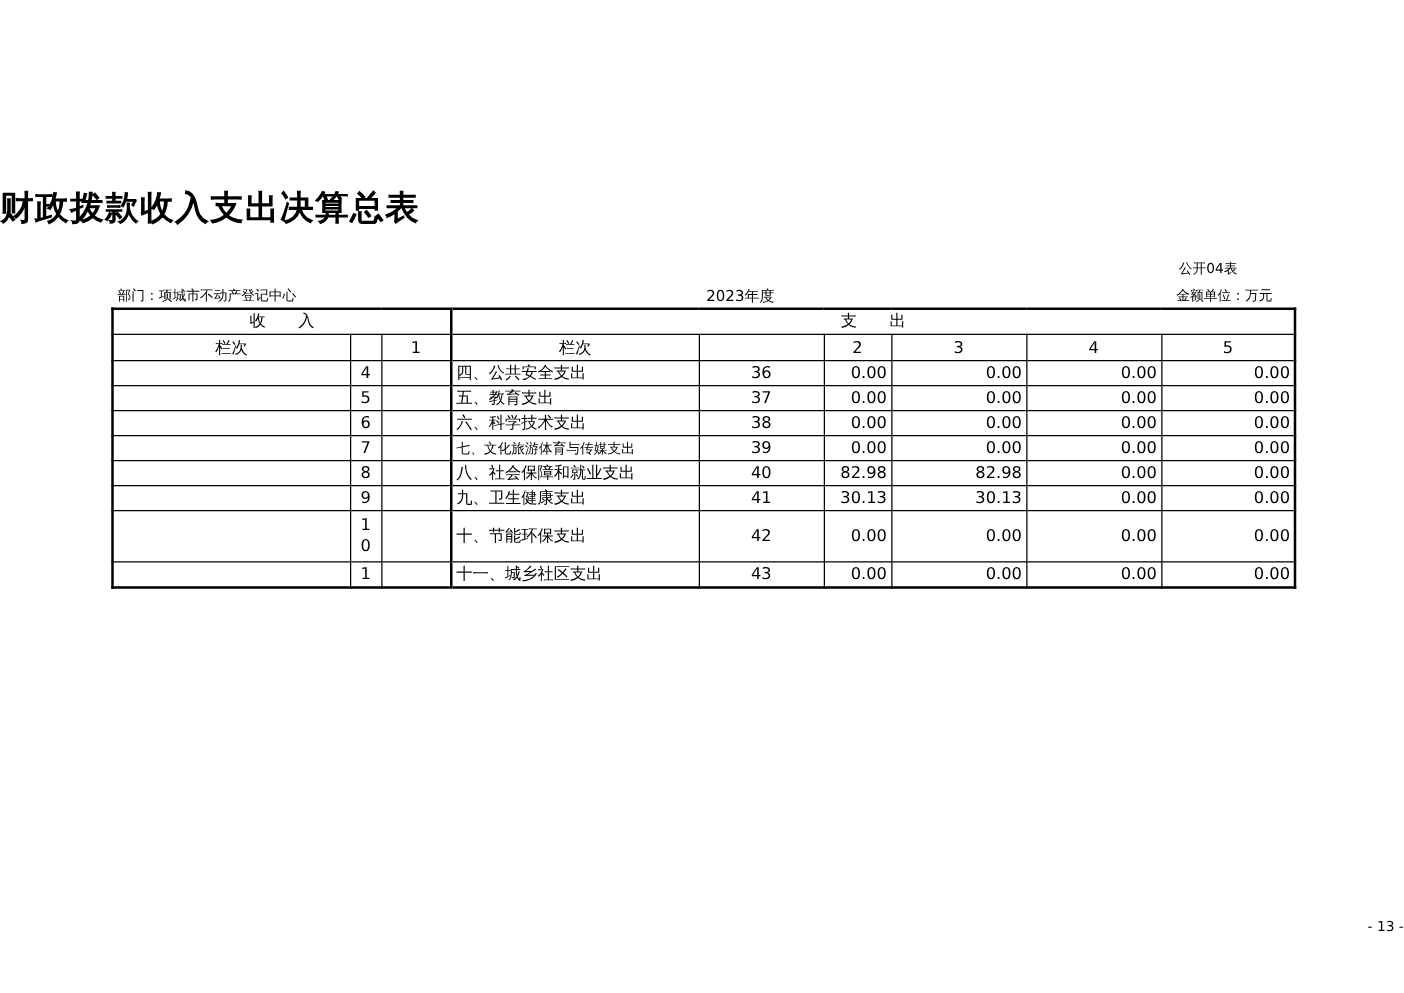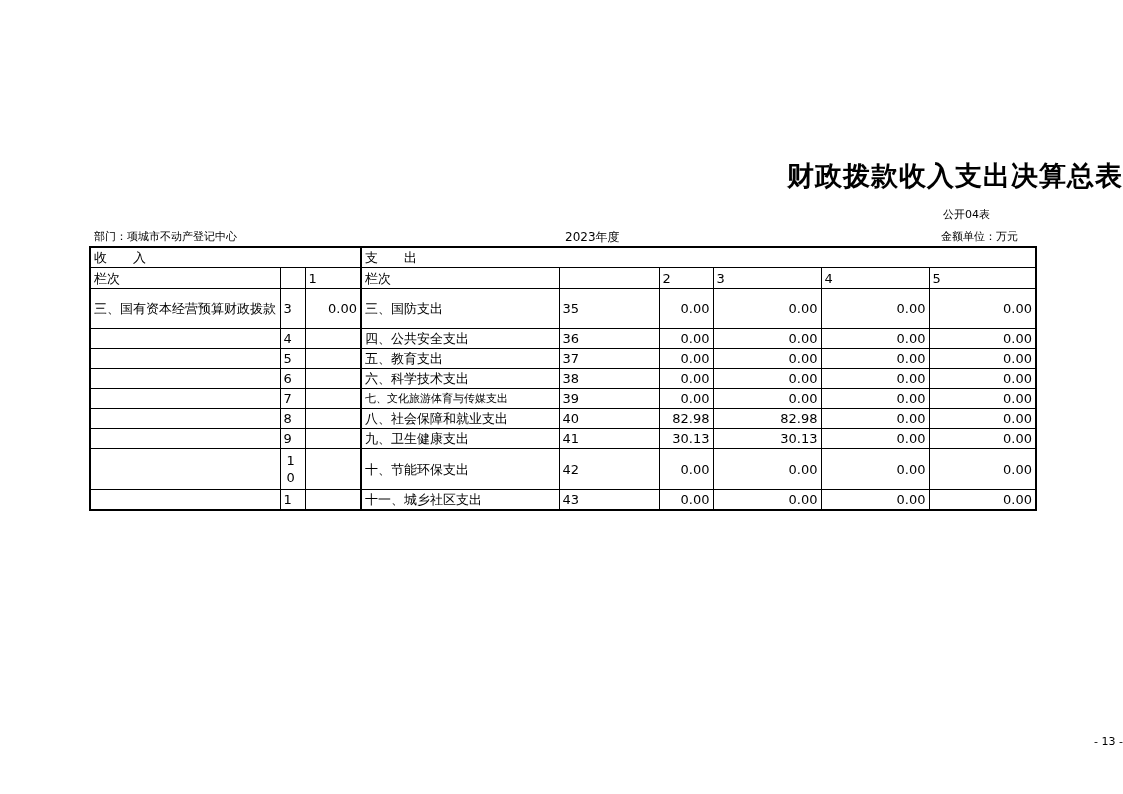--- a/index.html
+++ b/index.html
@@ -1,25 +1,25 @@
 <!DOCTYPE html>
 <html><head>
 <meta charset="utf-8">
 <style>
   html,body{margin:0;padding:0;background:#fff;}
   body{width:1123px;height:794px;position:relative;font-family:"DejaVu Sans","Liberation Sans",sans-serif;color:#000;overflow:hidden;}
-  .title{position:absolute;left:0;width:1123px;top:158px;text-align:right;font-size:27px;font-weight:bold;letter-spacing:1px;font-family:"DejaVu Serif","Liberation Serif",serif;}
+  .title{position:absolute;left:0;width:1123px;top:148px;text-align:left;font-size:27px;font-weight:bold;letter-spacing:1px;font-family:"DejaVu Serif","Liberation Serif",serif;}
   .code{position:absolute;right:133px;top:207px;font-size:11px;}
   .dept{position:absolute;left:94px;top:229px;font-size:11px;}
   .year{position:absolute;left:565px;top:229px;font-size:12px;}
   .unit{position:absolute;right:105px;top:229px;font-size:11px;}
   table.main{position:absolute;left:89px;top:246px;width:946px;border-collapse:collapse;table-layout:fixed;font-size:13px;}
   table.main td{border:1px solid #000;padding:0 3px;line-height:17px;}
   table.main{border:2px solid #000;}
-  .c{}
+  .c{text-align:center;}
   .r{text-align:right;}
   .l{text-align:left;}
   .thick-r{border-right:2px solid #000 !important;}
   .hdr td{height:57px;}
   .sec td{height:19px;}
   .lan td{height:20px;margin-top:33px;}
   .r1 td{height:40px;}
   .r2 td{height:39px;}
   .rs td{height:19px;}
   .r10 td{height:40px;}
@@ -54,31 +54,20 @@
   <tr class="lan">
     <td class="c">栏次</td>
     <td></td>
     <td class="c thick-r">1</td>
     <td class="c">栏次</td>
     <td></td>
     <td class="c">2</td>
     <td class="c">3</td>
     <td class="c">4</td>
     <td class="c">5</td>
-  </tr>
-  <tr class="r2">
-    <td class="l">三、国有资本经营预算财政拨款</td>
-    <td class="c">3</td>
-    <td class="r thick-r">0.00</td>
-    <td class="l">三、国防支出</td>
-    <td class="c">35</td>
-    <td class="r">0.00</td>
-    <td class="r">0.00</td>
-    <td class="r">0.00</td>
-    <td class="r">0.00</td>
   </tr>
   <tr class="rs">
     <td></td>
     <td class="c">4</td>
     <td class="r thick-r"></td>
     <td class="l">四、公共安全支出</td>
     <td class="c">36</td>
     <td class="r">0.00</td>
     <td class="r">0.00</td>
     <td class="r">0.00</td>

